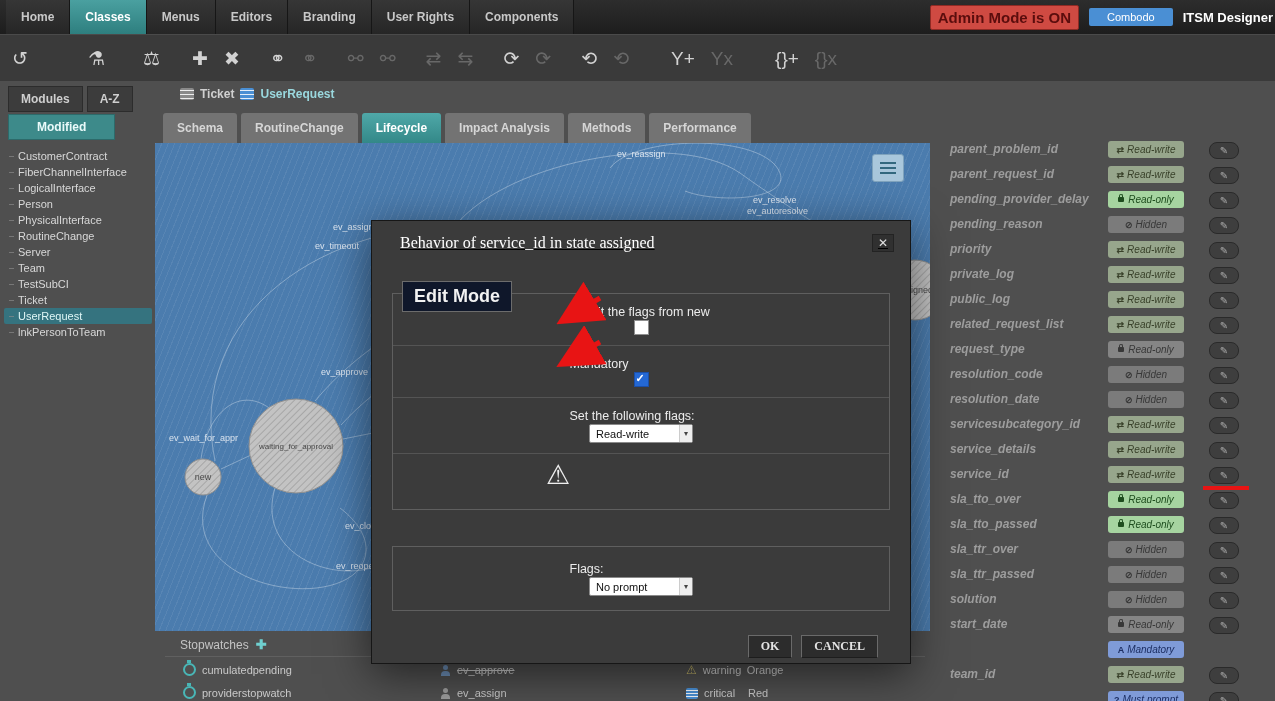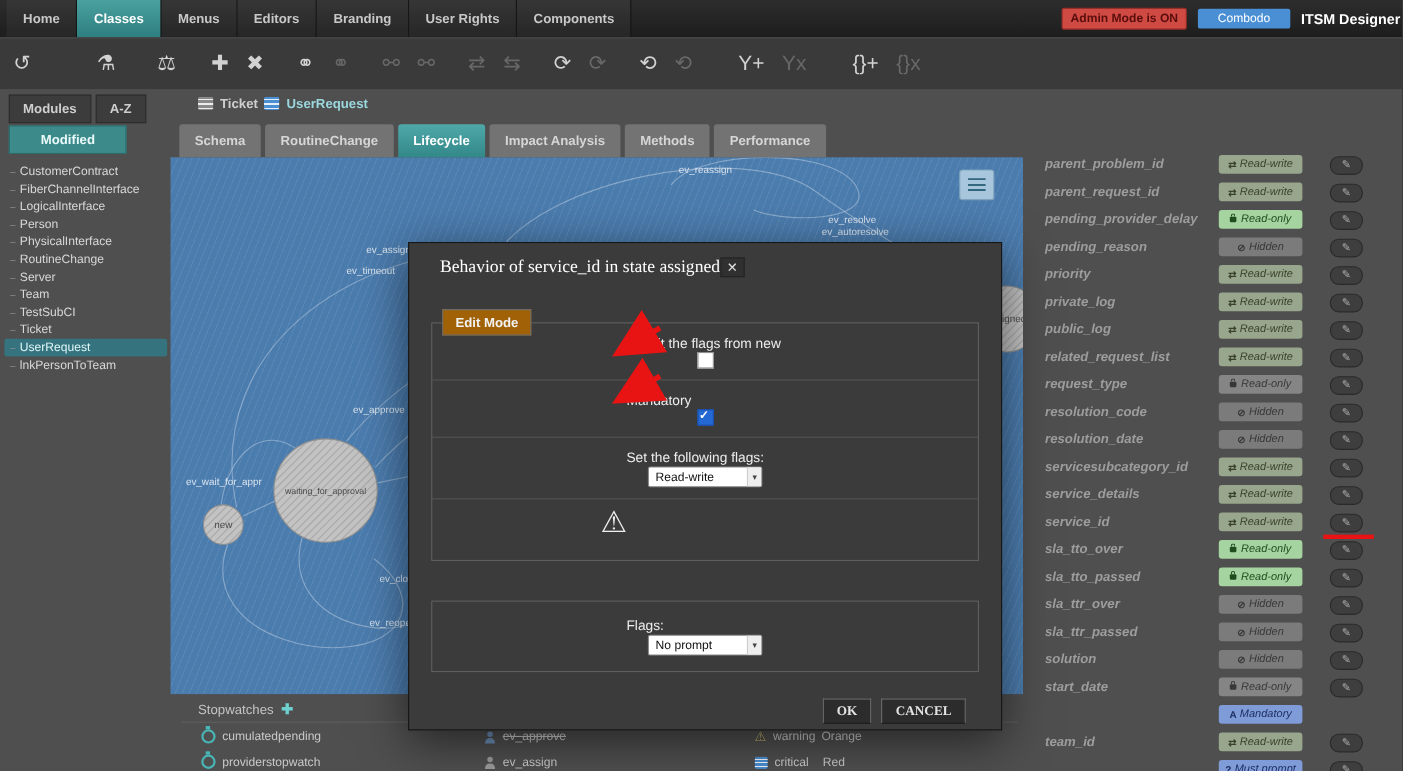--- a/index.html
+++ b/index.html
@@ -6,21 +6,21 @@
   .page{position:relative;width:1275px;height:701px;background:#4f4f4f;overflow:hidden;
         font-family:"Liberation Sans",sans-serif;-webkit-font-smoothing:antialiased;}
 
   
   .topnav{position:absolute;top:0;left:0;right:0;height:34px;background:linear-gradient(#2d2d2d,#1d1d1d);
           display:flex;align-items:stretch;padding-left:6px;z-index:5;}
   .nav-item{padding:0 15px;display:flex;align-items:center;color:#c8c8c8;font-size:12px;font-weight:bold;
             background:linear-gradient(#363636,#262626);border-right:1px solid #161616;cursor:pointer;white-space:nowrap;}
   .nav-item.active{background:linear-gradient(#4aa0a0,#2e7f7f);color:#fff;}
   .nav-right{position:absolute;right:2px;top:0;height:34px;display:flex;align-items:center;gap:10px;}
-  .badge-admin{background:#cf4a42;color:#5a0d0d;font-size:11px;font-weight:bold;padding:3px 7px;border-radius:2px;border:1px solid #8f2a24;}
+  .badge-admin{background:#cf4a42;color:#5a0d0d;font-size:15px;font-weight:bold;padding:3px 7px;border-radius:2px;border:1px solid #8f2a24;}
   .badge-brand{background:#4a8fd4;color:#fff;font-size:11px;font-weight:normal;padding:3px 18px;border-radius:2px;}
   .app-title{color:#fff;font-size:13px;font-weight:bold;white-space:nowrap;}
 
   
   .toolbar{position:absolute;top:34px;left:0;right:0;height:46px;background:#3a3a3a;border-top:1px solid #4a4a4a;
            display:flex;align-items:center;padding-left:12px;z-index:5;}
   .tbicon{color:#d2d2d2;font-size:19px;cursor:pointer;margin-right:16px;line-height:1;}
   .tbicon.dim{color:#686868;}
 
   
@@ -82,27 +82,27 @@
   .bicon{font-size:9px;font-style:normal;font-weight:bold;}
   .lock{display:inline-block;width:6px;height:5px;background:currentColor;border-radius:1px;position:relative;margin-right:1px;}
   .lock::before{content:"";position:absolute;top:-3px;left:1px;width:4px;height:3px;border:1px solid currentColor;border-bottom:none;
                 border-radius:2px 2px 0 0;box-sizing:border-box;}
   .pencil{position:absolute;left:269px;top:4px;width:30px;height:17px;background:#3e3e3e;border:1px solid #2a2a2a;border-radius:8px;
           color:#a8a8a8;font-size:10px;line-height:15px;text-align:center;cursor:pointer;padding:0;}
 
   
   .modal{position:absolute;left:371px;top:220px;width:540px;height:444px;background:#3b3b3b;border:1px solid #161616;
          box-shadow:0 10px 40px rgba(0,0,0,.55);z-index:40;box-sizing:border-box;}
-  .modal-header{display:flex;align-items:center;padding:13px 16px 8px 28px;}
+  .modal-header{display:flex;align-items:center;justify-content:space-between;padding:13px 16px 8px 28px;text-decoration:underline;}
   .modal-title{font-family:"Liberation Serif",serif;font-size:16px;color:#fff;}
   .modal-close{color:#e0e0e0;font-size:12px;cursor:pointer;background:#303030;border:1px solid #232323;padding:1px 5px;}
   .modal-body{padding:0 20px;}
   .fset{position:relative;border:1px solid #5f5f5f;margin-top:33px;}
-  .fset-tab{position:absolute;top:-13px;left:9px;background:#a16207;border:1px solid #6c6c6c;padding:4px 11px;
-            font-size:12px;font-weight:bold;color:#f2f2f2;white-space:nowrap;}
+  .fset-tab{position:absolute;top:-13px;left:9px;background:#0f172a;border:1px solid #6c6c6c;padding:4px 11px;
+            font-size:18px;font-weight:bold;color:#f2f2f2;white-space:nowrap;}
   .frow{display:flex;align-items:center;padding:10px 12px;border-bottom:1px solid #545454;flex-direction:column;}
   .flabel{width:143px;font-size:12.5px;color:#ececec;line-height:16px;}
   .checkbox{width:13px;height:13px;background:#fff;border:1px solid #8f8f8f;display:inline-block;position:relative;cursor:pointer;box-sizing:content-box;}
   .checkbox.checked{background:#2468d4;border-color:#1b4fa8;}
   .checkbox.checked::after{content:"✓";position:absolute;left:1px;top:-1px;color:#fff;font-size:11px;font-weight:bold;line-height:13px;}
   .select{display:inline-flex;align-items:center;background:#fff;border:1px solid #8a8a8a;height:17px;font-size:11px;color:#111;
           padding-left:6px;min-width:96px;justify-content:space-between;cursor:pointer;border-radius:2px;}
   .sel-arrow{font-size:8px;color:#444;padding:0 4px;border-left:1px solid #ccc;margin-left:8px;height:100%;display:flex;align-items:center;background:#eee;}
   .warnrow{display:flex;align-items:center;padding:8px 12px 20px;}
   .warn-icon{margin-left:141px;font-size:27px;color:#efefef;line-height:1;}

